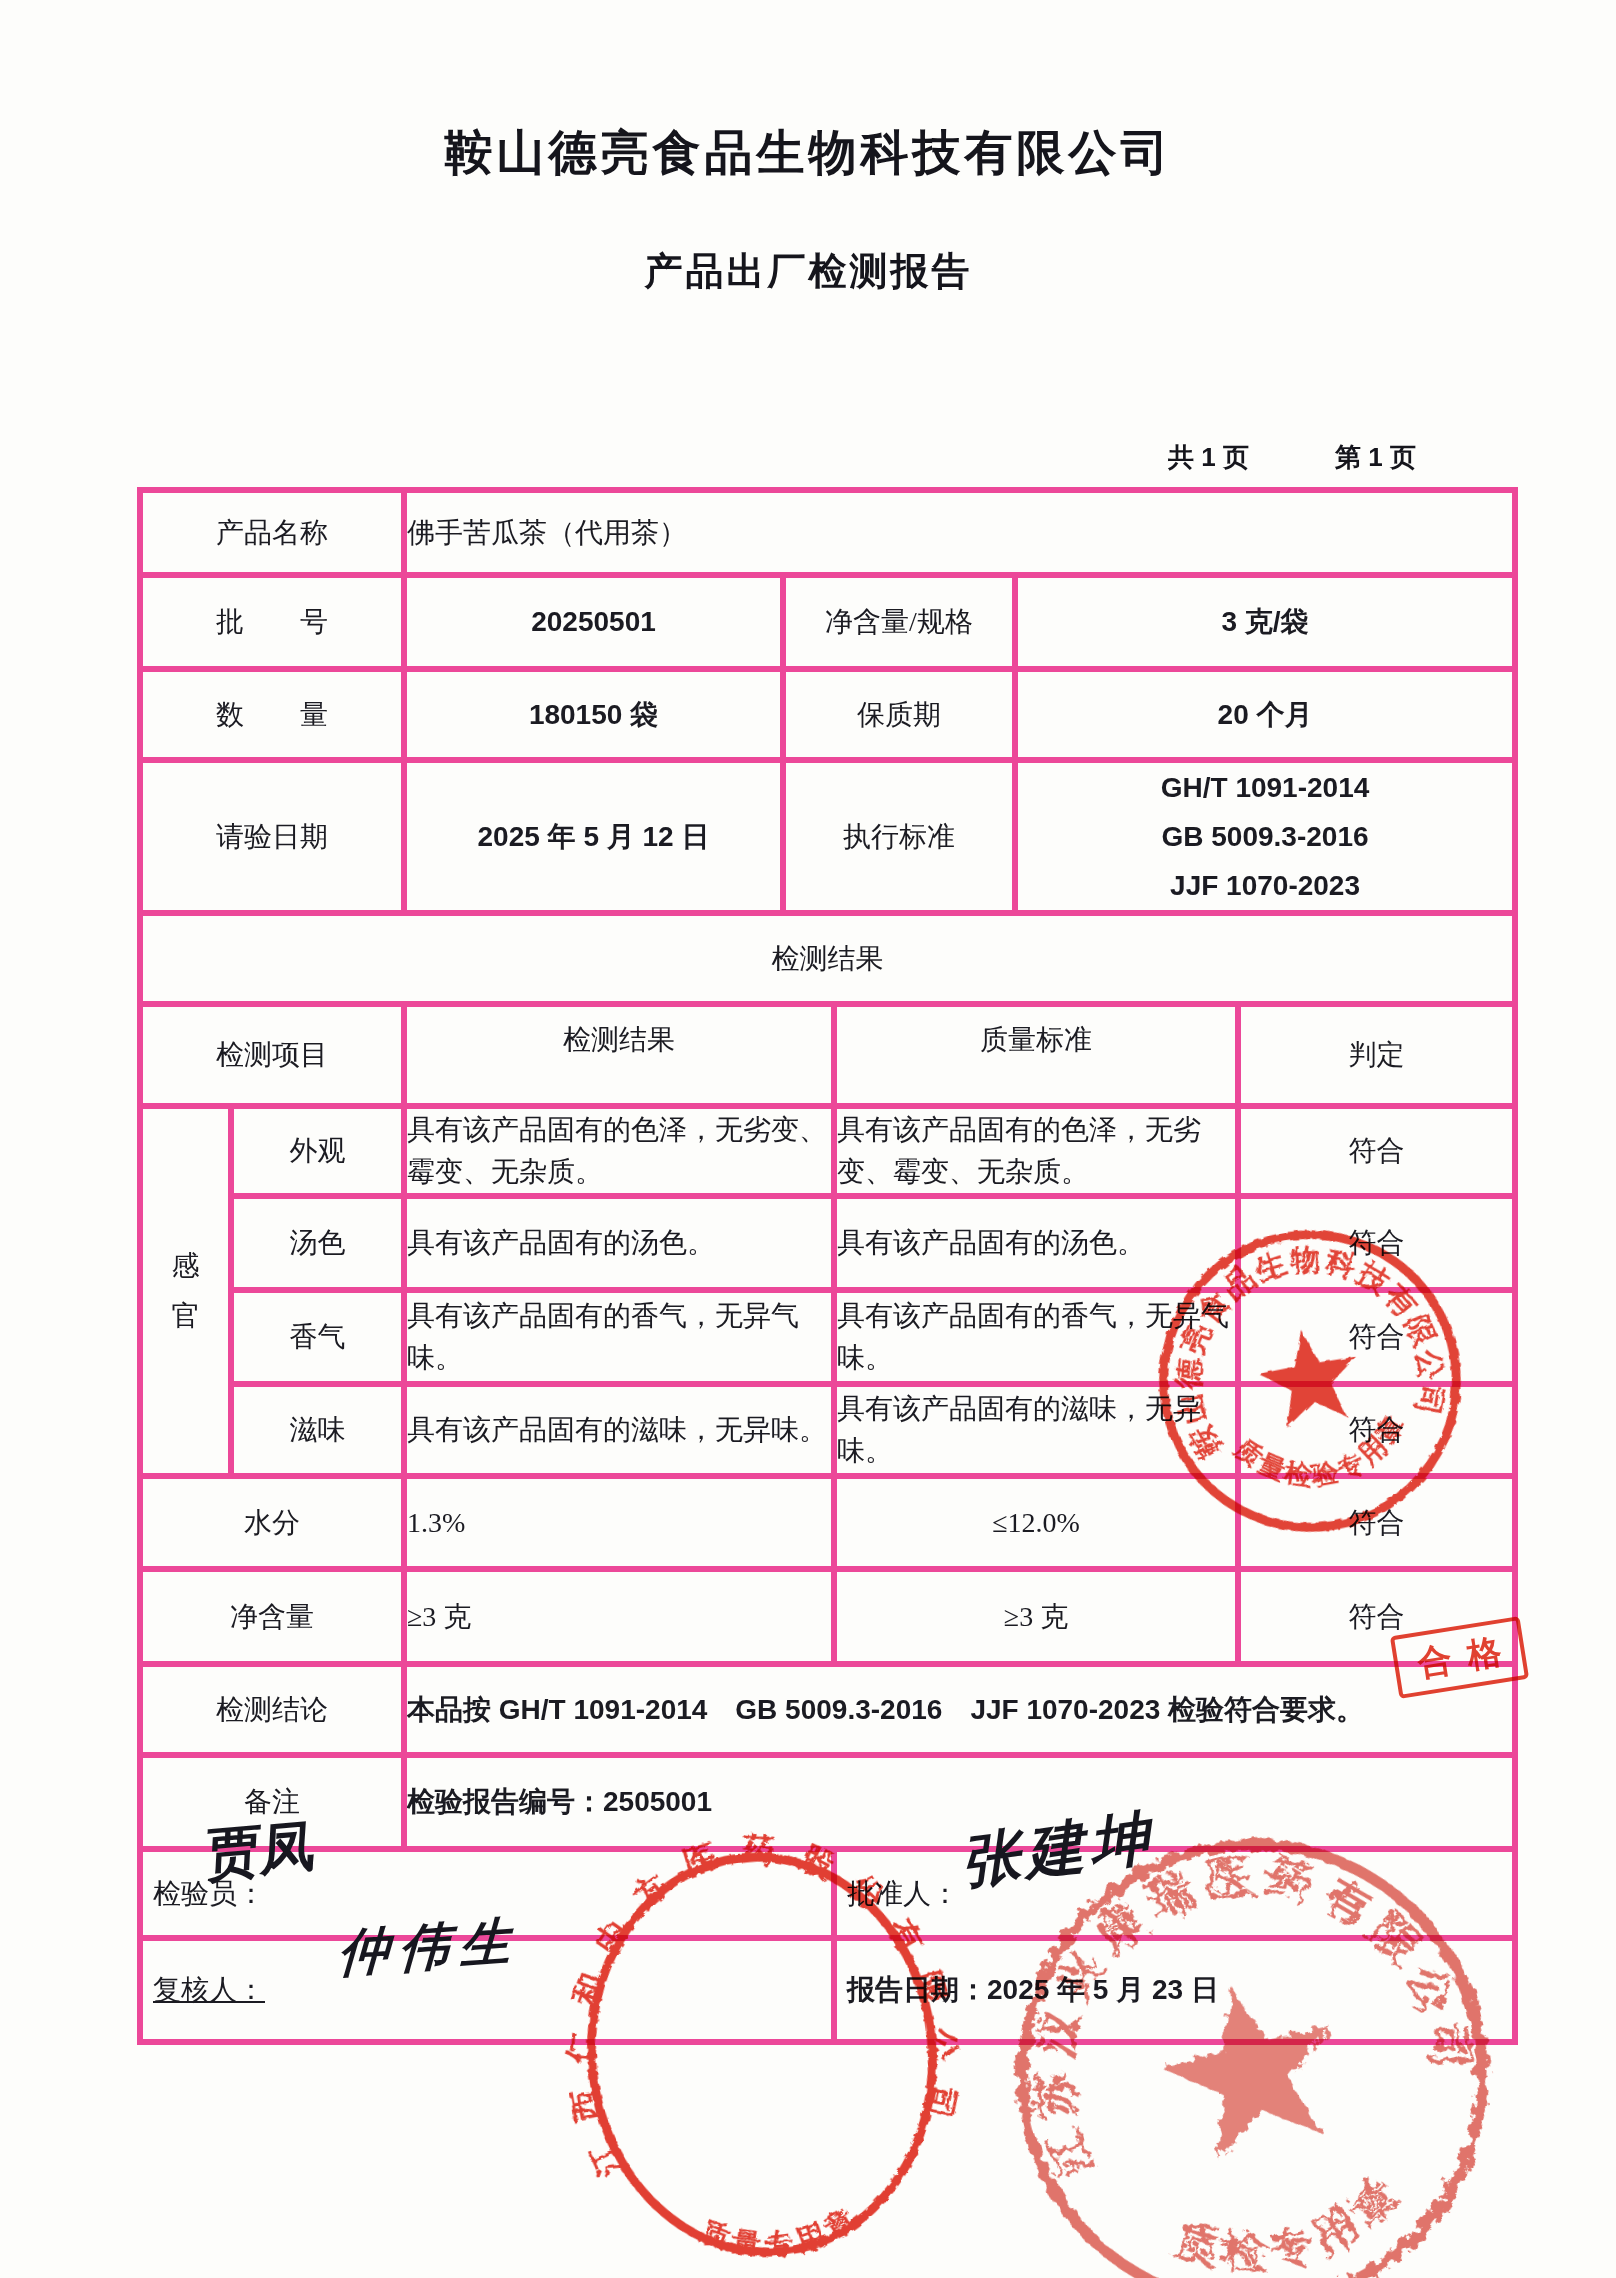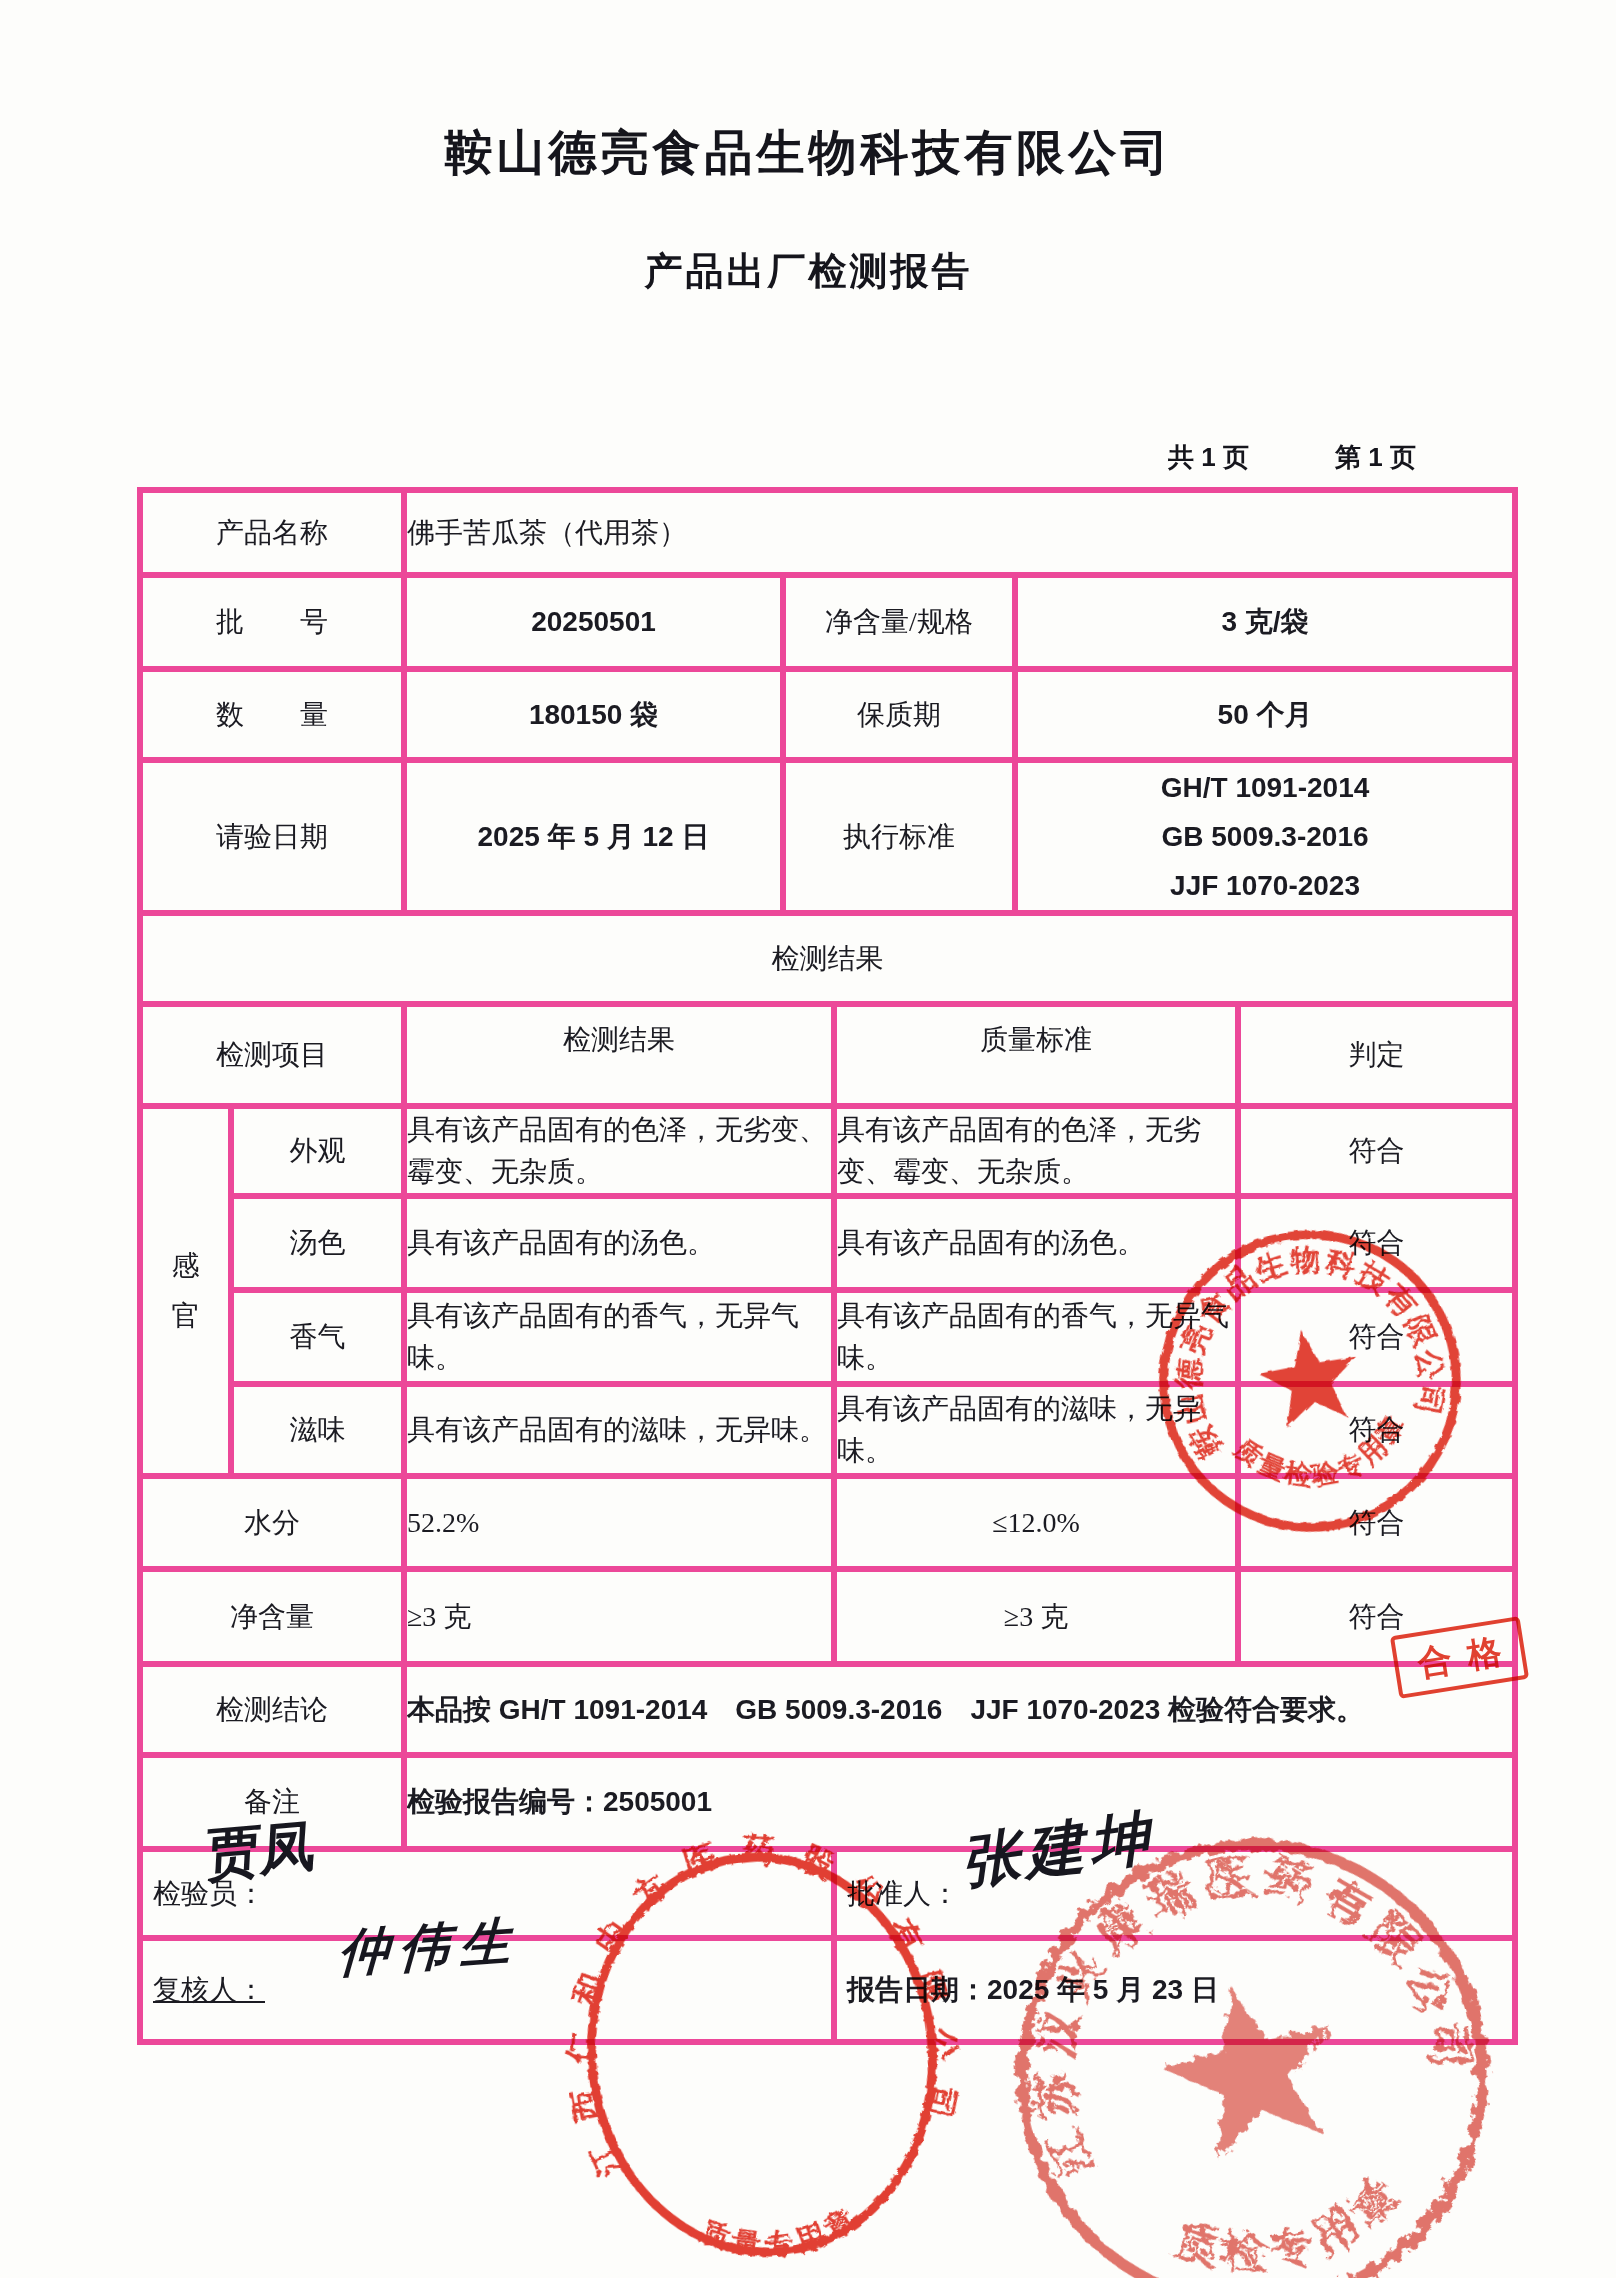--- a/index.html
+++ b/index.html
@@ -99,21 +99,21 @@
       <td class="lbl" colspan="2">批　　号</td>
       <td class="val">20250501</td>
       <td class="lbl" colspan="2">净含量/规格</td>
       <td class="val" colspan="2">3 克/袋</td>
     </tr>
 
     <tr style="height:91px">
       <td class="lbl" colspan="2">数　　量</td>
       <td class="val">180150 袋</td>
       <td class="lbl" colspan="2">保质期</td>
-      <td class="val" colspan="2">50 个月</td>
+      <td class="val" colspan="2">20 个月</td>
     </tr>
 
     <tr style="height:134px">
       <td class="lbl" colspan="2">请验日期</td>
       <td class="val">2025 年 5 月 12 日</td>
       <td class="lbl" colspan="2">执行标准</td>
       <td class="val" colspan="2">
         <div class="standards-lines">
           <div>GH/T 1091-2014</div>
           <div>GB 5009.3-2016</div>
@@ -157,21 +157,21 @@
 
     <tr style="height:92px">
       <td class="lbl">滋味</td>
       <td class="txt" colspan="2">具有该产品固有的滋味，无异味。</td>
       <td class="txt" colspan="2">具有该产品固有的滋味，无异味。</td>
       <td class="lbl">符合</td>
     </tr>
 
     <tr style="height:93px">
       <td class="lbl" colspan="2">水分</td>
-      <td class="txt" colspan="2">52.2%</td>
+      <td class="txt" colspan="2">1.3%</td>
       <td class="lbl" colspan="2">≤12.0%</td>
       <td class="lbl">符合</td>
     </tr>
 
     <tr style="height:95px">
       <td class="lbl" colspan="2">净含量</td>
       <td class="txt" colspan="2">≥3 克</td>
       <td class="lbl" colspan="2">≥3 克</td>
       <td class="lbl">符合</td>
     </tr>

